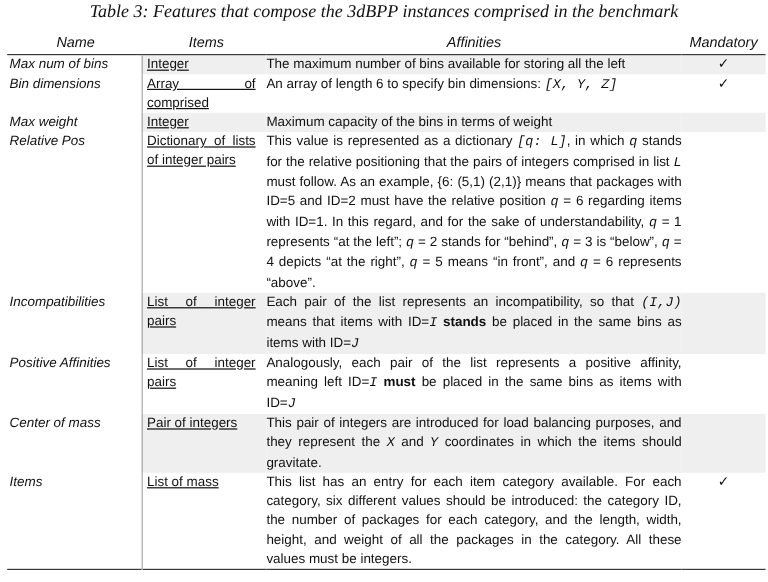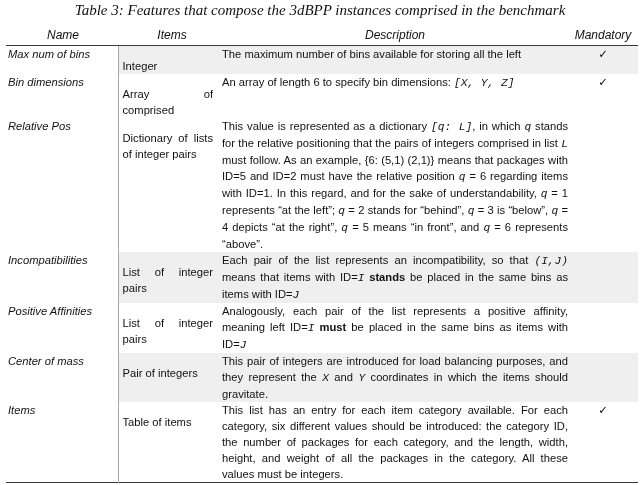--- a/index.html
+++ b/index.html
@@ -29,21 +29,21 @@
   thead th.col-name{padding-left:2px;}
   thead th.col-format{padding-left:4px;}
   thead th.col-mandatory{text-align:center;margin-top:26px;}
   td{
     vertical-align:top;font-size:11.2px;line-height:16px;padding:0;
   }
   td.cell-name{
     font-style:italic;border-right:1px solid var(--divider);
     padding-left:2px;overflow:hidden;white-space:nowrap;
   }
-  td.cell-format{padding:12px 9px 0 4px;text-align:justify;}
+  td.cell-format{padding:0 9px 0 4px;text-align:justify;text-decoration:underline;}
   td.cell-desc{text-align:justify;}
   td.cell-mand{text-align:center;font-size:11.5px;}
   tr.shaded td:not(.cell-name){background:var(--shade);}
   .seg-m{font-family:Liberation Mono, monospace;font-style:italic;}
   .seg-b{font-weight:bold;}
 </style>
 </head>
 <body>
 
 <div class="page">
@@ -52,36 +52,42 @@
     <colgroup>
       <col style="width:112px">
       <col style="width:104px">
       <col style="width:346px">
       <col style="width:70px">
     </colgroup>
     <thead>
       <tr>
         <th class="col-name">Name</th>
         <th class="col-format">Items</th>
-        <th class="col-description">Description</th>
+        <th class="col-description">Affinities</th>
         <th class="col-mandatory">Mandatory</th>
       </tr>
     </thead>
     <tbody>
         <tr class="shaded">
           <td class="cell-name">Max num of bins</td>
           <td class="cell-format">Integer</td>
           <td class="cell-desc"><span>The maximum number of bins available for storing all the left</span></td>
           <td class="cell-mand"><span>✓</span></td>
         </tr>
         <tr>
           <td class="cell-name">Bin dimensions</td>
           <td class="cell-format">Array of comprised</td>
           <td class="cell-desc"><span>An array of length 6 to specify bin dimensions: </span><span class="seg-m">[X, Y, Z]</span></td>
           <td class="cell-mand"><span>✓</span></td>
+        </tr>
+        <tr class="shaded">
+          <td class="cell-name">Max weight</td>
+          <td class="cell-format">Integer</td>
+          <td class="cell-desc"><span>Maximum capacity of the bins in terms of weight</span></td>
+          <td class="cell-mand"></td>
         </tr>
         <tr>
           <td class="cell-name">Relative Pos</td>
           <td class="cell-format">Dictionary of lists of integer pairs</td>
           <td class="cell-desc"><span>This value is represented as a dictionary </span><span class="seg-m">[q: L]</span><span>, in which </span><span class="seg-m">q</span><span> stands for the relative positioning that the pairs of integers comprised in list </span><span class="seg-m">L</span><span> must follow. As an example, {6: (5,1) (2,1)} means that packages with ID=5 and ID=2 must have the relative position </span><span class="seg-m">q</span><span> = 6 regarding items with ID=1. In this regard, and for the sake of understandability, </span><span class="seg-m">q</span><span> = 1 represents “at the left”; </span><span class="seg-m">q</span><span> = 2 stands for “behind”, </span><span class="seg-m">q</span><span> = 3 is “below”, </span><span class="seg-m">q</span><span> = 4 depicts “at the right”, </span><span class="seg-m">q</span><span> = 5 means “in front”, and </span><span class="seg-m">q</span><span> = 6 represents “above”.</span></td>
           <td class="cell-mand"></td>
         </tr>
         <tr class="shaded">
           <td class="cell-name">Incompatibilities</td>
           <td class="cell-format">List of integer pairs</td>
@@ -95,19 +101,19 @@
           <td class="cell-mand"></td>
         </tr>
         <tr class="shaded">
           <td class="cell-name">Center of mass</td>
           <td class="cell-format">Pair of integers</td>
           <td class="cell-desc"><span>This pair of integers are introduced for load balancing purposes, and they represent the </span><span class="seg-m">X</span><span> and </span><span class="seg-m">Y</span><span> coordinates in which the items should gravitate.</span></td>
           <td class="cell-mand"></td>
         </tr>
         <tr>
           <td class="cell-name">Items</td>
-          <td class="cell-format">Table of items</td>
+          <td class="cell-format">List of mass</td>
           <td class="cell-desc"><span>This list has an entry for each item category available. For each category, six different values should be introduced: the category ID, the number of packages for each category, and the length, width, height, and weight of all the packages in the category. All these values must be integers.</span></td>
           <td class="cell-mand"><span>✓</span></td>
         </tr>
       </tbody>
   </table>
 </div>
 
 </body></html>

